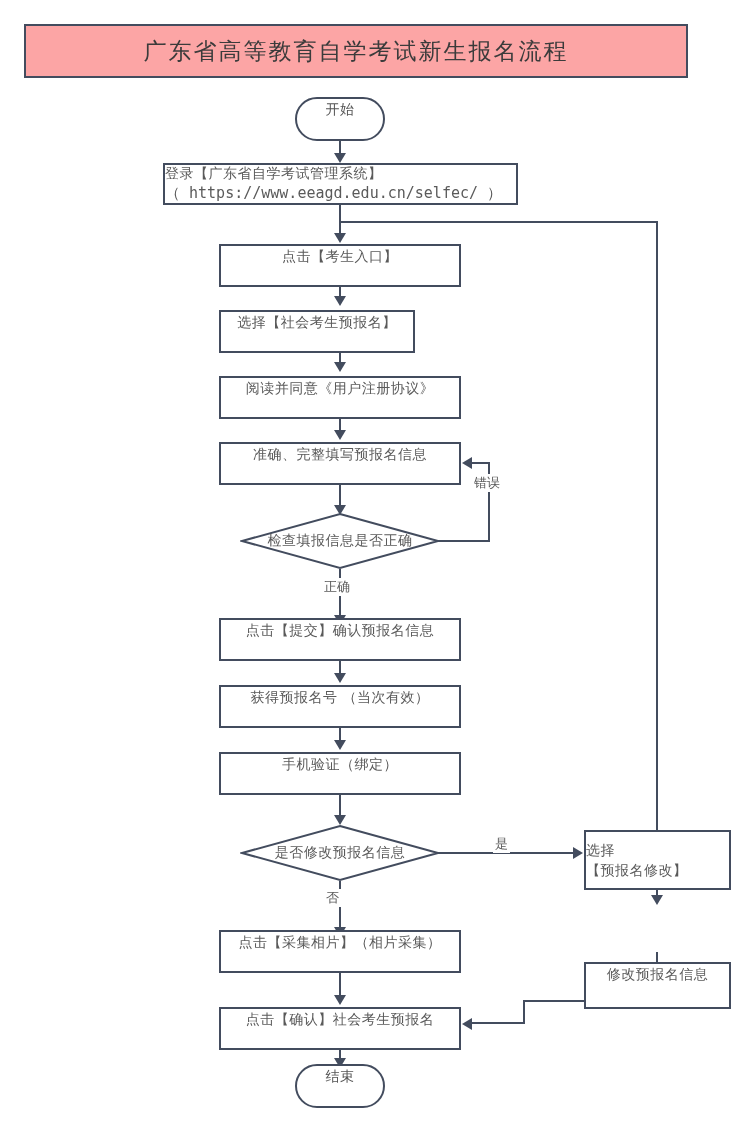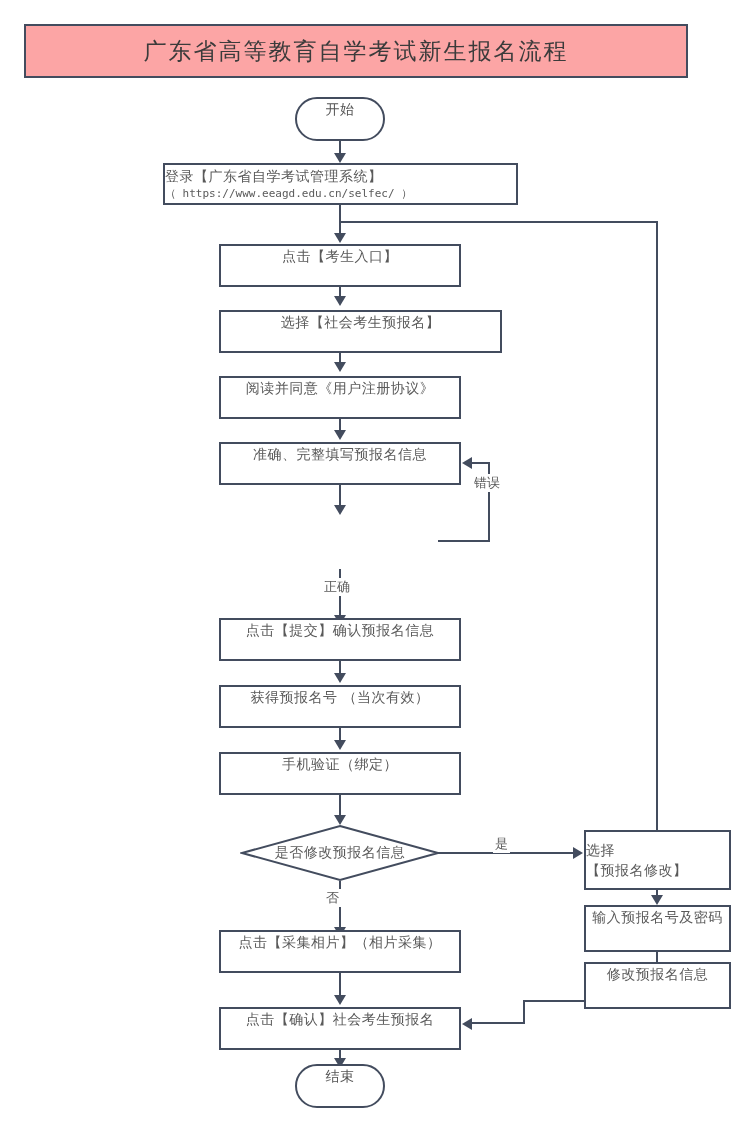--- a/index.html
+++ b/index.html
@@ -57,21 +57,21 @@
     letter-spacing: 0.5px;
     z-index: 3;
   }
   .node.terminal {
     border-radius: 22px;
     color: #555;
   }
   .node .lbl { display: block; white-space: nowrap; }
   .node .lbl.mono {
     font-family: "DejaVu Sans Mono", "Liberation Mono", monospace;
-    font-size: 11px;
+    font-size: 15px;
     letter-spacing: 0px;
   }
 
   
   .diamond-wrap {
     position: absolute;
     z-index: 3;
   }
   .diamond-wrap svg { display: block; }
   .diamond-label {
@@ -161,38 +161,44 @@
 
   <div class="hline" style="left:339px; top:221px; width:319px;"></div>
   <div class="vline" style="left:656px; top:221px; height:611px;"></div>
 
   <div class="node" style="left:219px; top:244px; width:242px; height:43px;">
     <span class="lbl">点击【考生入口】</span>
   </div>
   <div class="vline" style="left:339px; top:287px; height:10px;"></div>
   <div class="arrow down" style="left:334px; top:296px;"></div>
 
-  <div class="node" style="left:219px; top:310px; width:283px; height:43px;">
+  <div class="node" style="left:219px; top:310px; width:196px; height:43px;">
     <span class="lbl">选择【社会考生预报名】</span>
   </div>
   <div class="vline" style="left:339px; top:353px; height:10px;"></div>
   <div class="arrow down" style="left:334px; top:362px;"></div>
 
   <div class="node" style="left:219px; top:376px; width:242px; height:43px;">
     <span class="lbl">阅读并同意《用户注册协议》</span>
   </div>
   <div class="vline" style="left:339px; top:419px; height:13px;"></div>
   <div class="arrow down" style="left:334px; top:430px;"></div>
 
   <div class="node" style="left:219px; top:442px; width:242px; height:43px;">
     <span class="lbl">准确、完整填写预报名信息</span>
   </div>
   <div class="vline" style="left:339px; top:485px; height:22px;"></div>
   <div class="arrow down" style="left:334px; top:505px;"></div>
 
+  <div class="diamond-wrap" style="left:240px; top:512px; width:200px; height:58px;">
+    <svg width="200" height="58" viewBox="0 0 200 58">
+      <polygon points="100,2 198,29 100,56 2,29" fill="#ffffff" stroke="#434c5e" stroke-width="2"></polygon>
+    </svg>
+    <span class="diamond-label">检查填报信息是否正确</span>
+  </div>
 
   <div class="hline" style="left:438px; top:540px; width:52px;"></div>
   <div class="vline" style="left:488px; top:462px; height:79px;"></div>
   <div class="hline" style="left:472px; top:462px; width:18px;"></div>
   <div class="arrow left" style="left:462px; top:457px;"></div>
   <div class="edge-label" style="left:472px; top:474px;">错误</div>
 
   <div class="vline" style="left:339px; top:569px; height:49px;"></div>
   <div class="arrow down" style="left:334px; top:615px;"></div>
   <div class="edge-label" style="left:322px; top:578px;">正确</div>
@@ -246,23 +252,20 @@
     <span class="lbl">结束</span>
   </div>
 
   <div class="node" style="left:584px; top:830px; width:147px; height:60px; flex-direction:column;">
     <span class="lbl">选择</span>
     <span class="lbl">【预报名修改】</span>
   </div>
   <div class="vline" style="left:656px; top:877px; height:20px;"></div>
   <div class="arrow down" style="left:651px; top:895px;"></div>
 
-  <div class="node" style="left:584px; top:905px; width:147px; height:47px;">
-    <span class="lbl">输入预报名号及密码</span>
-  </div>
   <div class="vline" style="left:656px; top:952px; height:20px;"></div>
   <div class="arrow down" style="left:651px; top:970px;"></div>
 
   <div class="node" style="left:584px; top:962px; width:147px; height:47px;">
     <span class="lbl">修改预报名信息</span>
   </div>
 
   <div class="hline" style="left:523px; top:1000px; width:61px;"></div>
   <div class="vline" style="left:523px; top:1000px; height:24px;"></div>
   <div class="hline" style="left:472px; top:1022px; width:53px;"></div>

